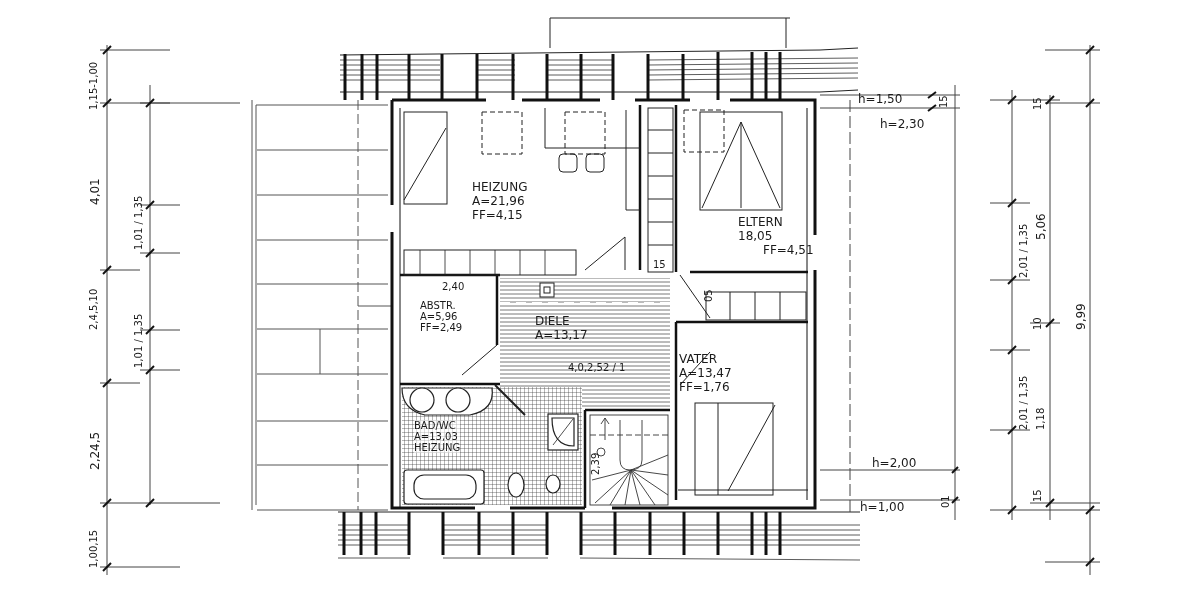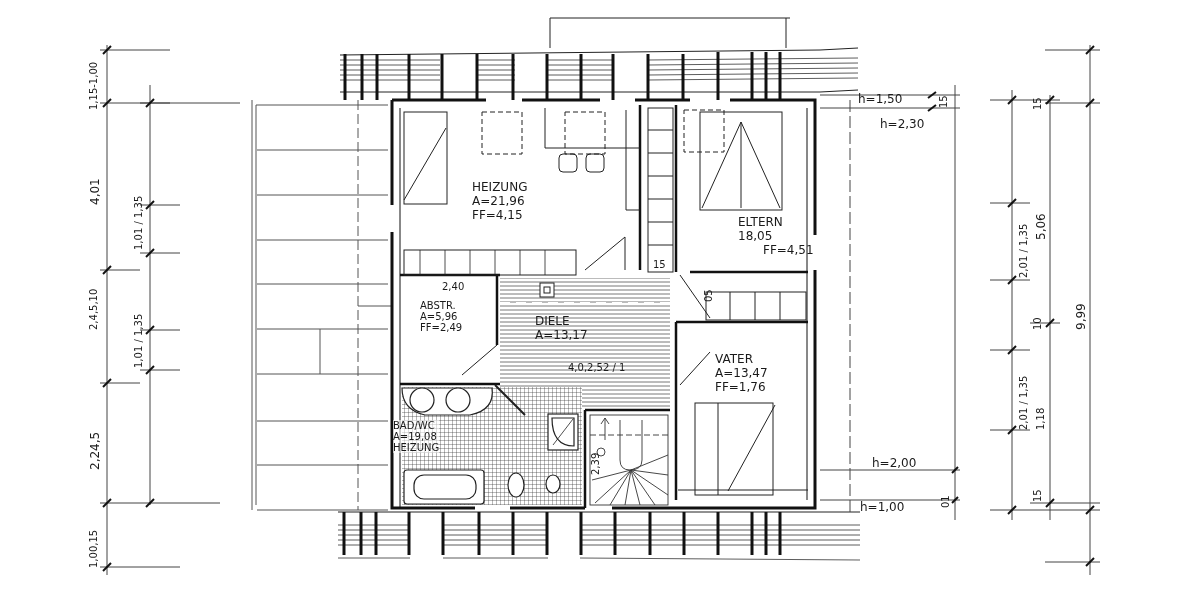--- a/index.html
+++ b/index.html
@@ -344,29 +344,29 @@
   <div>A=5,96</div>
   <div>FF=2,49</div>
 </div>
 
 <div class="lbl" style="left:535px;top:314px;background:rgba(255,255,255,0.0);">
   <div>DIELE</div>
   <div>A=13,17</div>
 </div>
 <div class="lbl small" style="left:568px;top:362px;">4,0,2,52 / 1</div>
 
-<div class="lbl" style="left:715px;top:352px;">
+<div class="lbl" style="left:679px;top:352px;">
   <div>VATER</div>
   <div>A=13,47</div>
   <div>FF=1,76</div>
 </div>
 
-<div class="lbl small" style="left:393px;top:420px;background:rgba(255,255,255,0.55);">
+<div class="lbl small" style="left:414px;top:420px;background:rgba(255,255,255,0.55);">
   <div>BAD/WC</div>
-  <div>A=19,08</div>
+  <div>A=13,03</div>
   <div>HEIZUNG</div>
 </div>
 
 <div class="lbl" style="left:858px;top:92px;">h=1,50</div>
 <div class="lbl" style="left:880px;top:117px;text-align:center;">h=2,30</div>
 <div class="lbl" style="left:860px;top:456px;margin-left:12px;">h=2,00</div>
 <div class="lbl" style="left:860px;top:500px;text-align:center;">h=1,00</div>
 
 <div class="lbl small rot" style="left:938px;top:108px;">15</div>
 <div class="lbl small" style="left:653px;top:259px;">15</div>

